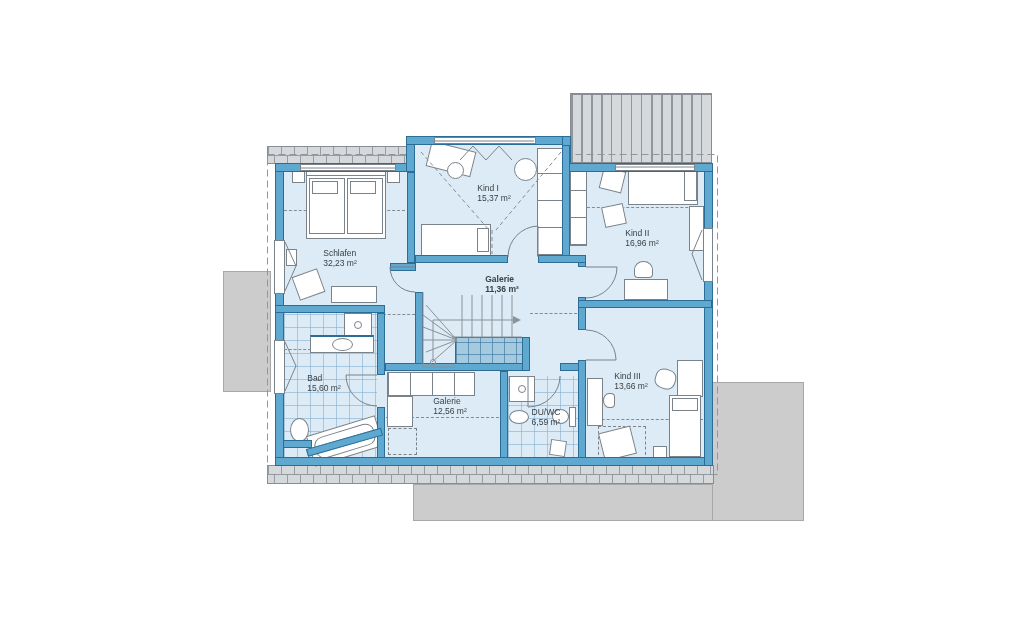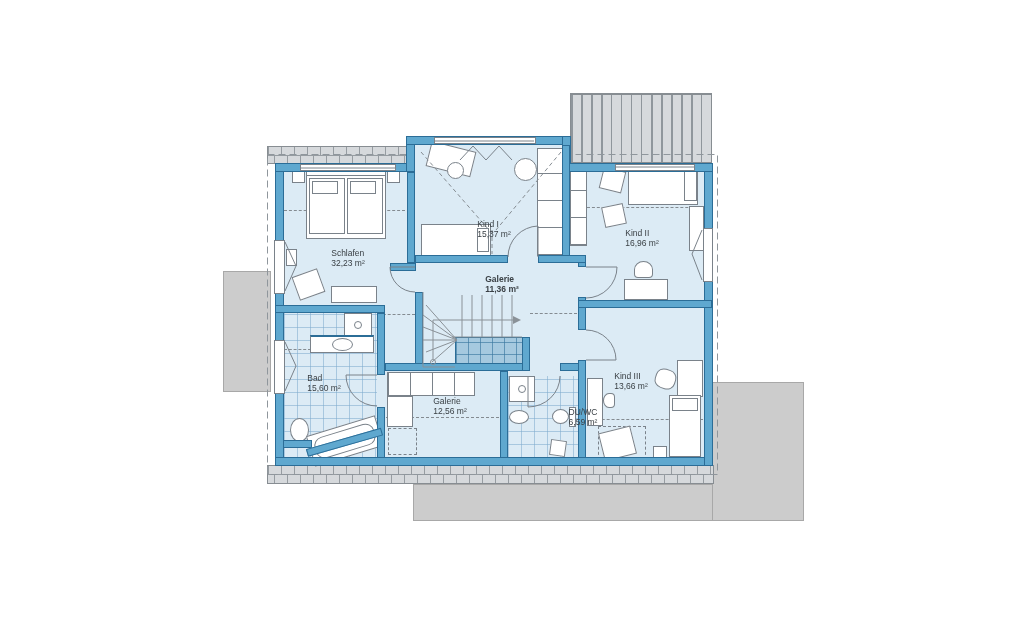--- a/index.html
+++ b/index.html
@@ -196,45 +196,45 @@
       <circle cx="433" cy="362" r="2.5"></circle>
       <path d="M433,359 L433,320 M433,320 L513,320"></path>
     </g>
     <path d="M513,316 L521,320 L513,324 Z" fill="#8a9197" stroke="none"></path>
     <g stroke="#858c92" stroke-width="1" fill="none" stroke-dasharray="4 3">
 
       <path d="M421,152 L489,230 M561,152 L496,230 M492,230 L492,254"></path>
     </g>
   </svg>
 
-  <div class="abs rlabel" style="left:348px;top:258px;">
+  <div class="abs rlabel" style="left:340px;top:258px;">
     <div>Schlafen</div>
     <div>32,23 m²</div>
   </div>
-  <div class="abs rlabel" style="left:494px;top:193px;margin-top:36px;">
+  <div class="abs rlabel" style="left:494px;top:193px;">
     <div>Kind I</div>
     <div>15,37 m²</div>
   </div>
   <div class="abs rlabel" style="left:642px;top:238px;">
     <div>Kind II</div>
     <div>16,96 m²</div>
   </div>
   <div class="abs rlabel" style="left:502px;top:284px;font-weight:bold;">
     <div>Galerie</div>
     <div>11,36 m²</div>
   </div>
   <div class="abs rlabel" style="left:324px;top:383px;">
     <div>Bad</div>
     <div>15,60 m²</div>
   </div>
   <div class="abs rlabel" style="left:450px;top:406px;">
     <div>Galerie</div>
     <div>12,56 m²</div>
   </div>
-  <div class="abs rlabel" style="left:546px;top:417px;margin-left:37px;">
+  <div class="abs rlabel" style="left:546px;top:417px;">
     <div>DU/WC</div>
     <div>6,59 m²</div>
   </div>
   <div class="abs rlabel" style="left:631px;top:381px;">
     <div>Kind III</div>
     <div>13,66 m²</div>
   </div>
 
 </div>
 

